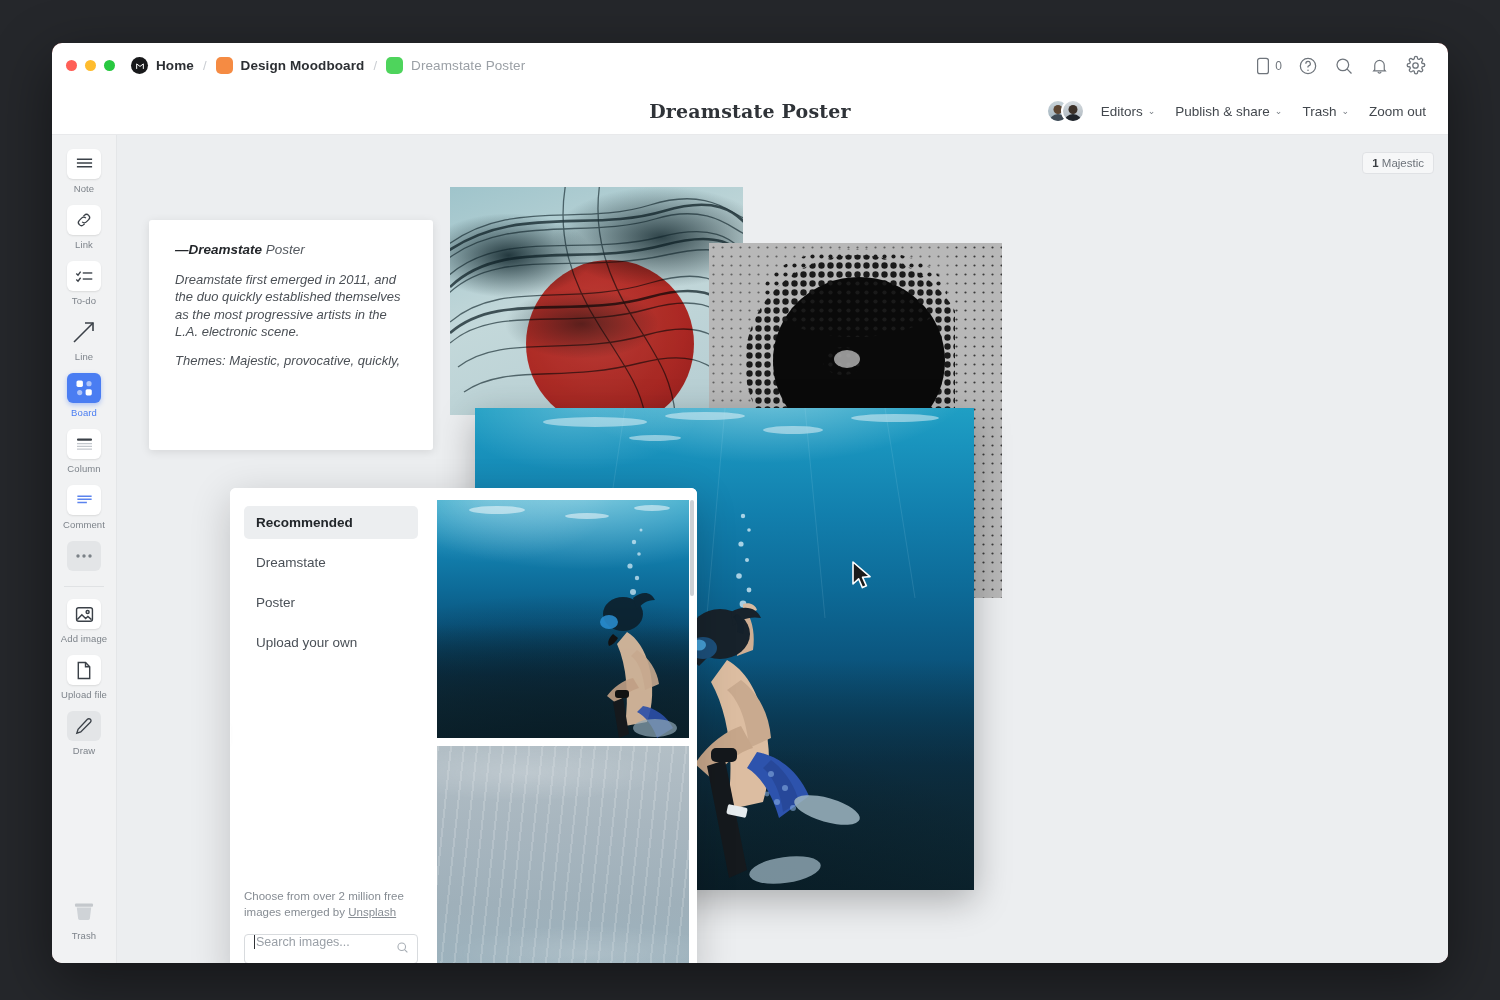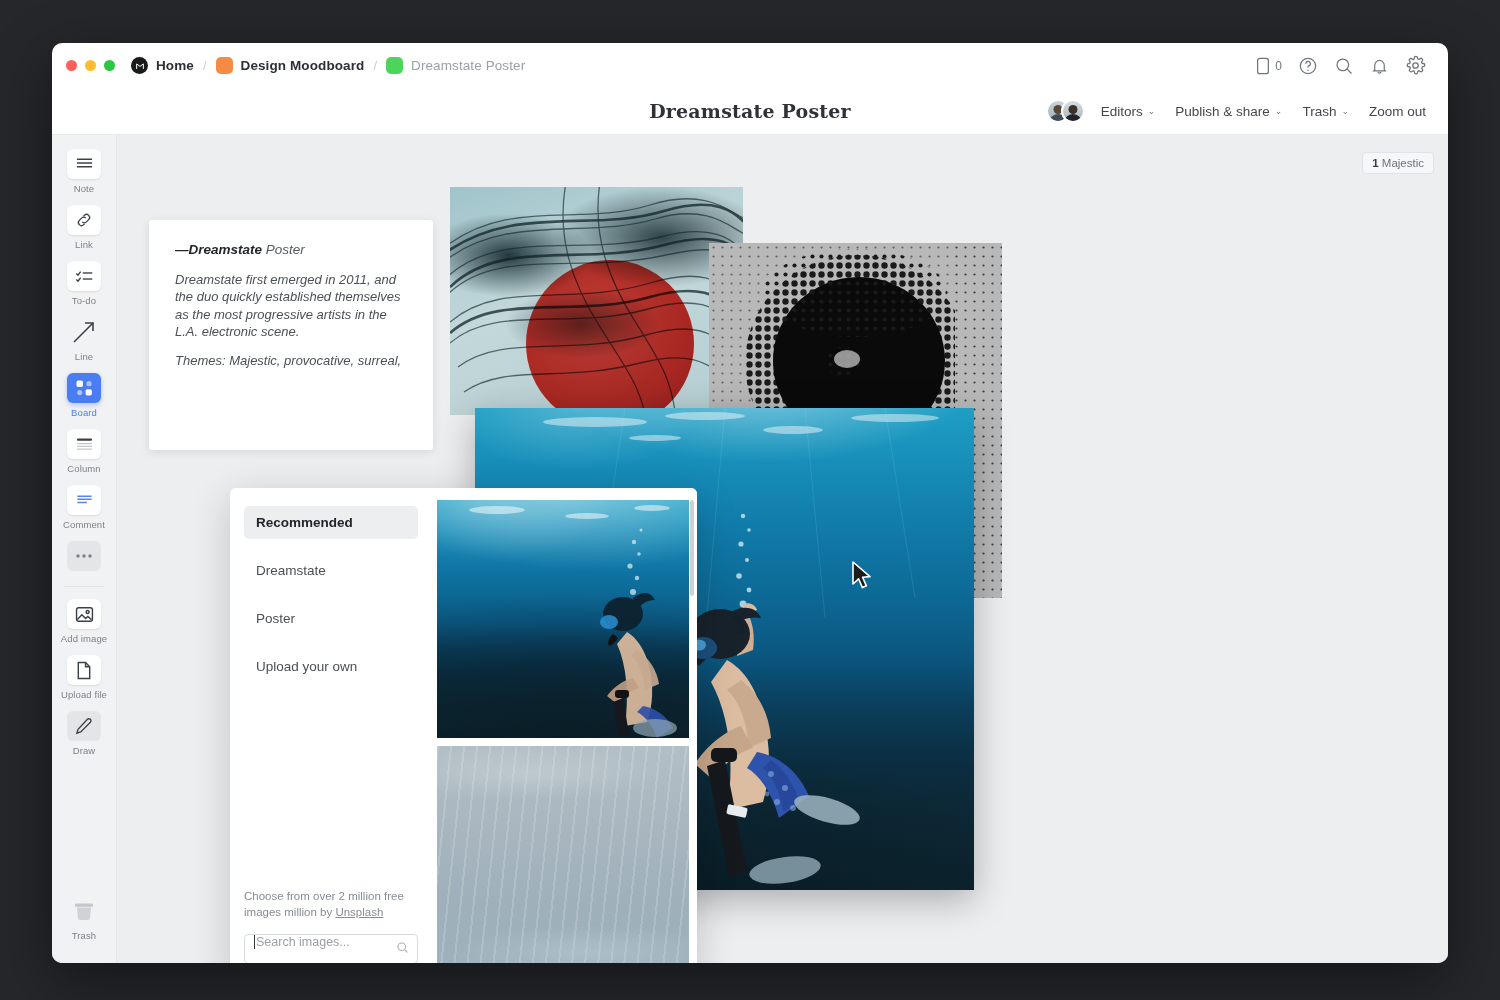--- a/index.html
+++ b/index.html
@@ -190,21 +190,21 @@
     border-bottom: 10px solid transparent;
     border-right: 10px solid #ffffff;
     filter: drop-shadow(-2px 0 2px rgba(0,0,0,.07));
   }
   .panel-left {
     width: 202px; flex: none; padding: 18px 14px 16px;
     display: flex; flex-direction: column; background: #fff;
   }
   .cat {
     padding: 9px 12px; border-radius: 5px; font-size: 13.5px;
-    color: #4a5057; margin-bottom: 15px; cursor: pointer;
+    color: #4a5057; margin-bottom: 7px; cursor: pointer;
   }
   .cat.active { background: #eceef0; color: #22262a; font-weight: bold; }
   .panel-foot { margin-top: auto; }
   .foot-note { font-size: 11.5px; line-height: 1.45; color: #868c93; margin-bottom: 13px; }
   .foot-note a { color: #868c93; text-decoration: underline; }
   .search-wrap {
     position: relative; height: 30px; border: 1px solid #d8dbde; border-radius: 4px;
     display: flex; padding: 0 26px 0 9px; background: #fff;
   }
   .caret-bar { width: 1px; height: 14px; background: #2e3135; margin-right: 1px; }
@@ -473,21 +473,21 @@
         <div class="unsorted">
           <b>1</b>
           <span>Majestic</span>
         </div>
 
         <div class="note-card">
           <div class="note-head">
             <b>—Dreamstate</b><span> Poster</span>
           </div>
           <div class="note-p">Dreamstate first emerged in 2011, and the duo quickly established themselves as the most progressive artists in the L.A. electronic scene.</div>
-          <div class="note-p">Themes: Majestic, provocative, surreal,</div>
+          <div class="note-p">Themes: Majestic, provocative, quickly,</div>
         </div>
 
         <div class="cimg img-hair">
           <div class="hair-bg"></div>
           <svg class="hair-strands" viewBox="0 0 293 228" preserveAspectRatio="none">
             <g stroke="#12262c" fill="none" stroke-width="1.3" opacity=".75">
               <path d="M-5 60 C 60 10, 130 40, 200 18 S 290 40, 300 30"></path>
               <path d="M-5 74 C 55 26, 140 52, 205 32 S 292 56, 300 46"></path>
               <path d="M-5 92 C 48 40, 132 70, 210 50 S 290 74, 300 64"></path>
               <path d="M-5 110 C 44 58, 126 88, 216 68 S 288 92, 300 84"></path>
@@ -539,21 +539,21 @@
 
           <div class="panel-left">
             <div class="cat active">Recommended</div>
             <div class="cat">Dreamstate</div>
             <div class="cat">Poster</div>
             <div class="cat">Upload your own</div>
 
             <div class="panel-foot">
               <div class="foot-note">
                 <span>Choose from over 2 million free</span><br>
-                <span>images million by </span><a href="#">Unsplash</a>
+                <span>images emerged by </span><a href="#">Unsplash</a>
               </div>
               <div class="search-wrap">
                 <span class="caret-bar"></span>
                 <span class="search-ph">Search images...</span>
                 <span class="search-ico">
                   <svg width="13" height="13" viewBox="0 0 24 24" fill="none" stroke="#a7adb4" stroke-width="2">
                       <circle cx="10.6" cy="10.6" r="7"></circle>
                       <path d="M15.8 15.8 21 21"></path>
                     </svg>
                 </span>

